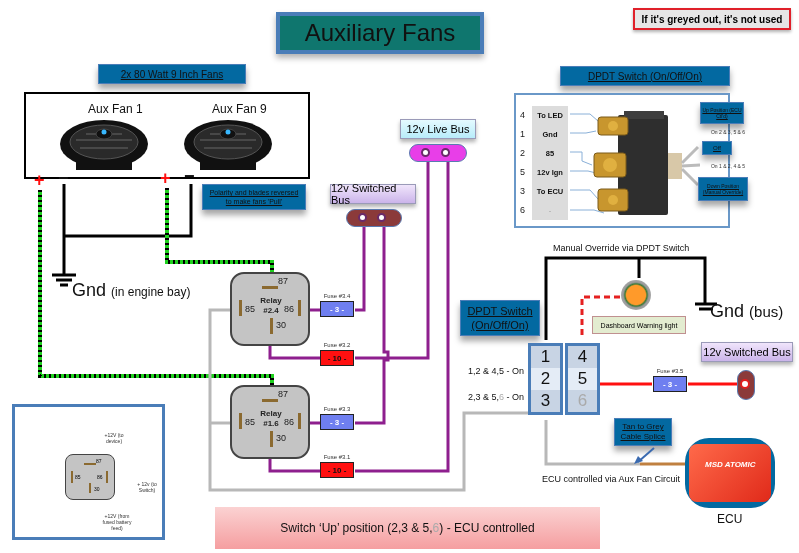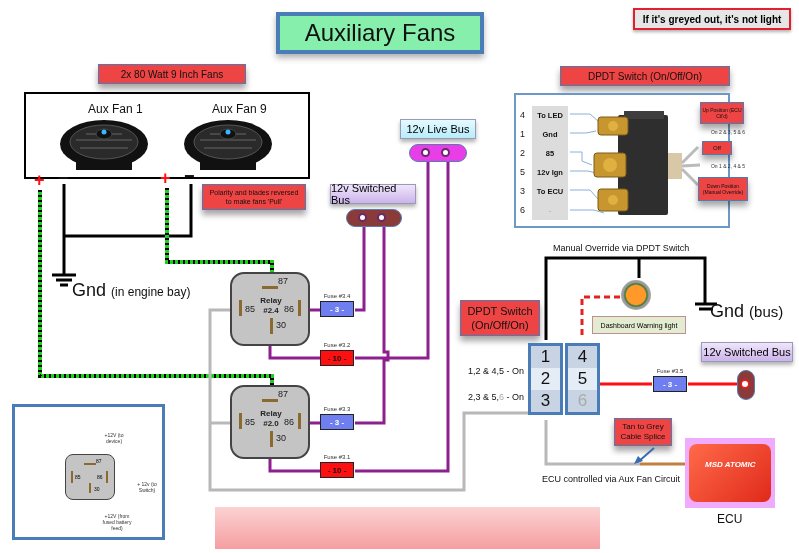--- a/index.html
+++ b/index.html
@@ -1,21 +1,21 @@
 <!DOCTYPE html>
 <html><head>
 <meta charset="utf-8">
 <style>
   html, body { margin: 0; padding: 0; }
   body { width: 799px; height: 553px; background: #ffffff; position: relative; overflow: hidden; font-family: "Liberation Sans", sans-serif; }
   .abs { position: absolute; }
   svg.wires { position: absolute; left: 0; top: 0; width: 799px; height: 553px; }
-  .title-box { left: 276px; top: 12px; width: 208px; height: 42px; border: 4px solid #4a7db8; background: #86efac; box-shadow: 0 4px 6px rgba(0,0,0,0.3); display: flex; align-items: center; justify-content: center; font-size: 24px; color: #111; box-sizing: border-box; }
+  .title-box { left: 276px; top: 12px; width: 208px; height: 42px; border: 4px solid #4a7db8; background: #0f766e; box-shadow: 0 4px 6px rgba(0,0,0,0.3); display: flex; align-items: center; justify-content: center; font-size: 24px; color: #111; box-sizing: border-box; }
   .note-box { left: 633px; top: 8px; width: 158px; height: 22px; border: 2px solid #e0202a; background: #e6e6e6; font-size: 10px; font-weight: bold; display: flex; align-items: center; justify-content: center; box-sizing: border-box; box-shadow: 0 2px 3px rgba(0,0,0,0.3); }
-  .label-box { background: #ef4444; border: 1.5px solid #4a7db8; font-size: 10px; display: flex; align-items: center; justify-content: center; text-align: center; box-sizing: border-box; box-shadow: 0 5px 6px rgba(0,0,0,0.35); color: #111; }
+  .label-box { background: #0369a1; border: 1.5px solid #4a7db8; font-size: 10px; display: flex; align-items: center; justify-content: center; text-align: center; box-sizing: border-box; box-shadow: 0 5px 6px rgba(0,0,0,0.35); color: #111; text-decoration: underline; }
   .fans-frame { left: 24px; top: 92px; width: 286px; height: 87px; border: 2px solid #000; background: #fff; box-sizing: border-box; }
   .fan-label { font-size: 12px; color: #111; }
   .fan { width: 96px; height: 56px; }
   .bus-label { font-size: 11px; display: flex; align-items: center; justify-content: center; box-sizing: border-box; border: 1px solid #9a9ab8; box-shadow: 0 3px 4px rgba(0,0,0,0.3); }
   .relay { width: 80px; height: 74px; background: #c4c4c4; border: 2px solid #444; border-radius: 14px; box-sizing: border-box; }
   .relay-text { font-size: 8px; font-weight: bold; text-align: center; color: #222; line-height: 10px; }
   .pin-lbl { font-size: 9px; color: #222; }
   .fuse { width: 34px; height: 16px; border: 1.5px solid #222; box-sizing: border-box; display: flex; align-items: center; justify-content: center; font-size: 8px; color: #fff; font-weight: bold; }
   .fuse-blue { background: #6f7ff0; }
   .fuse-red { background: #ff1010; color: #111; }
@@ -85,21 +85,21 @@
   <g fill="none">
     <path d="M88 422 V460" stroke="#e52020" stroke-width="2"></path>
     <path d="M88 480 V528" stroke="#e52020" stroke-width="2"></path>
     <path d="M112 469 H148" stroke="#e52020" stroke-width="2"></path>
     <path d="M68 469 H31 V486" stroke="#222" stroke-width="1"></path>
     <path d="M25 486 H37 M27 489 H35 M29 492 H33" stroke="#222" stroke-width="1"></path>
   </g>
 </svg>
 
 <div class="abs title-box">Auxiliary Fans</div>
-<div class="abs note-box">If it's greyed out, it's not light</div>
+<div class="abs note-box">If it's greyed out, it's not used</div>
 
 <div class="abs label-box" style="left:98px;top:64px;width:148px;height:20px;">2x 80 Watt 9 Inch Fans</div>
 <div class="abs fans-frame"></div>
 <div class="abs fan-label" style="left:88px;top:102px;">Aux Fan 1</div>
 <div class="abs fan-label" style="left:212px;top:102px;">Aux Fan 9</div>
 <svg class="abs fan" style="left:56px;top:118px;" viewBox="0 0 96 56">
   <ellipse cx="48" cy="26" rx="44" ry="24" fill="#111"></ellipse>
   <ellipse cx="48" cy="24" rx="34" ry="17" fill="#2a2a2a" stroke="#555" stroke-width="1"></ellipse>
   <path d="M20 22 L76 22 M24 30 L72 30 M30 16 L66 16" stroke="#666" stroke-width="1"></path>
   <ellipse cx="48" cy="16" rx="8" ry="5" fill="#111" stroke="#444"></ellipse>
@@ -144,21 +144,21 @@
   <div class="abs pin-lbl" style="left:13px;top:30px;">85</div>
   <div class="abs" style="left:66px;top:26px;width:3px;height:16px;background:#8b6a30;"></div>
   <div class="abs pin-lbl" style="left:52px;top:30px;">86</div>
   <div class="abs" style="left:38px;top:44px;width:3px;height:16px;background:#8b6a30;"></div>
   <div class="abs pin-lbl" style="left:44px;top:46px;">30</div>
 </div>
 
 <div class="abs relay" style="left:230px;top:385px;">
   <div class="abs" style="left:30px;top:12px;width:16px;height:3px;background:#8b6a30;"></div>
   <div class="abs pin-lbl" style="left:46px;top:2px;">87</div>
-  <div class="abs relay-text" style="left:22px;top:22px;width:34px;"><span>Relay</span><br><span>#2.0</span></div>
+  <div class="abs relay-text" style="left:22px;top:22px;width:34px;"><span>Relay</span><br><span>#1.6</span></div>
   <div class="abs" style="left:7px;top:26px;width:3px;height:16px;background:#8b6a30;"></div>
   <div class="abs pin-lbl" style="left:13px;top:30px;">85</div>
   <div class="abs" style="left:66px;top:26px;width:3px;height:16px;background:#8b6a30;"></div>
   <div class="abs pin-lbl" style="left:52px;top:30px;">86</div>
   <div class="abs" style="left:38px;top:44px;width:3px;height:16px;background:#8b6a30;"></div>
   <div class="abs pin-lbl" style="left:44px;top:46px;">30</div>
 </div>
 
 <div class="abs fuse-lbl" style="left:317px;top:293px;">Fuse #3.4</div>
 <div class="abs fuse fuse-blue" style="left:320px;top:301px;">- 3 -</div>
@@ -250,21 +250,21 @@
 <div class="abs" style="left:737px;top:370px;width:18px;height:30px;border-radius:9px;background:#8b3a3a;border:1.5px solid #5a7ab0;box-sizing:border-box;">
   <span class="abs" style="left:2px;top:8px;width:10px;height:10px;border-radius:50%;background:#fff;border:2.5px solid #e02020;box-sizing:border-box;"></span>
 </div>
 
 <div class="abs label-box" style="left:614px;top:418px;width:58px;height:28px;font-size:8px;line-height:10px;">Tan to Grey Cable Splice</div>
 <svg class="abs" style="left:630px;top:446px;" width="30" height="20" viewBox="0 0 30 20">
   <path d="M24 2 L8 16" stroke="#3a6ab0" stroke-width="2"></path>
   <path d="M4 18 L8 10 L13 15 Z" fill="#3a6ab0"></path>
 </svg>
 <div class="abs small-txt" style="left:542px;top:474px;">ECU controlled via Aux Fan Circuit</div>
-<div class="abs" style="left:685px;top:438px;width:90px;height:70px;background:#f0abfc;">
+<div class="abs" style="left:685px;top:438px;width:90px;height:70px;background:#0369a1;border-radius:24px;">
   <div class="abs" style="left:4px;top:6px;width:82px;height:58px;border-radius:8px;background:linear-gradient(135deg,#ff6a4a,#e02a1a);">
     <div class="abs" style="left:16px;top:16px;font-size:8px;font-weight:bold;color:#fff;font-style:italic;">MSD ATOMIC</div>
   </div>
 </div>
 <div class="abs" style="left:717px;top:512px;font-size:12px;color:#111;">ECU</div>
 
 <div class="abs legend-frame">
   <div class="abs" style="left:50px;top:47px;width:50px;height:46px;background:#c4c4c4;border:1.5px solid #444;border-radius:8px;box-sizing:border-box;">
     <div class="abs" style="left:18px;top:8px;width:12px;height:2px;background:#8b6a30;"></div>
     <div class="abs" style="left:30px;top:3px;font-size:5px;">87</div>
@@ -274,13 +274,14 @@
     <div class="abs" style="left:31px;top:19px;font-size:5px;">86</div>
     <div class="abs" style="left:23px;top:28px;width:2px;height:10px;background:#8b6a30;"></div>
     <div class="abs" style="left:28px;top:31px;font-size:5px;">30</div>
   </div>
   <div class="abs tiny" style="left:84px;top:25px;width:30px;">+12V (to device)</div>
   <div class="abs tiny" style="left:118px;top:74px;width:28px;">+ 12v (to Switch)</div>
   <div class="abs tiny" style="left:84px;top:106px;width:36px;">+12V (from fused battery feed)</div>
 </div>
 
 <div class="abs bottom-banner">
+  <div><span>Switch ‘Up’ position (2,3 &amp; 5,</span><span class="grey-num">6</span><span>) - ECU controlled</span></div>
 </div>
 
 </body></html>

